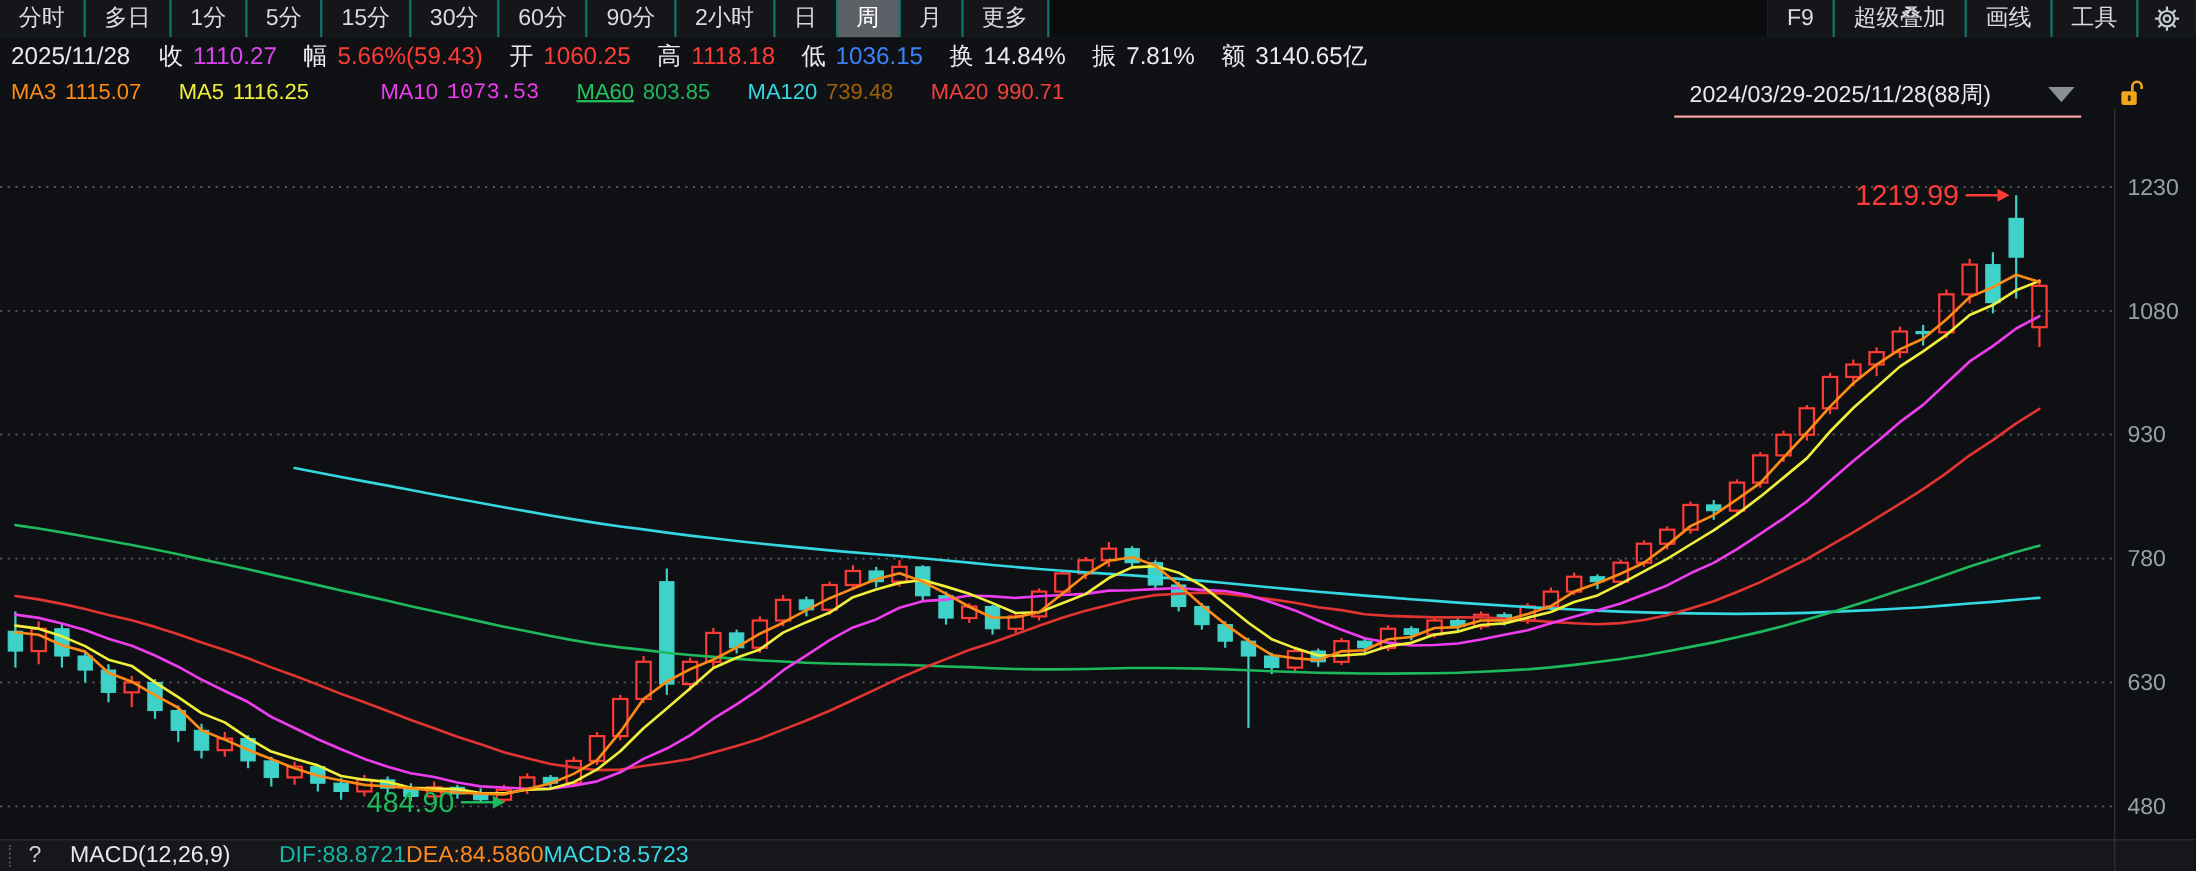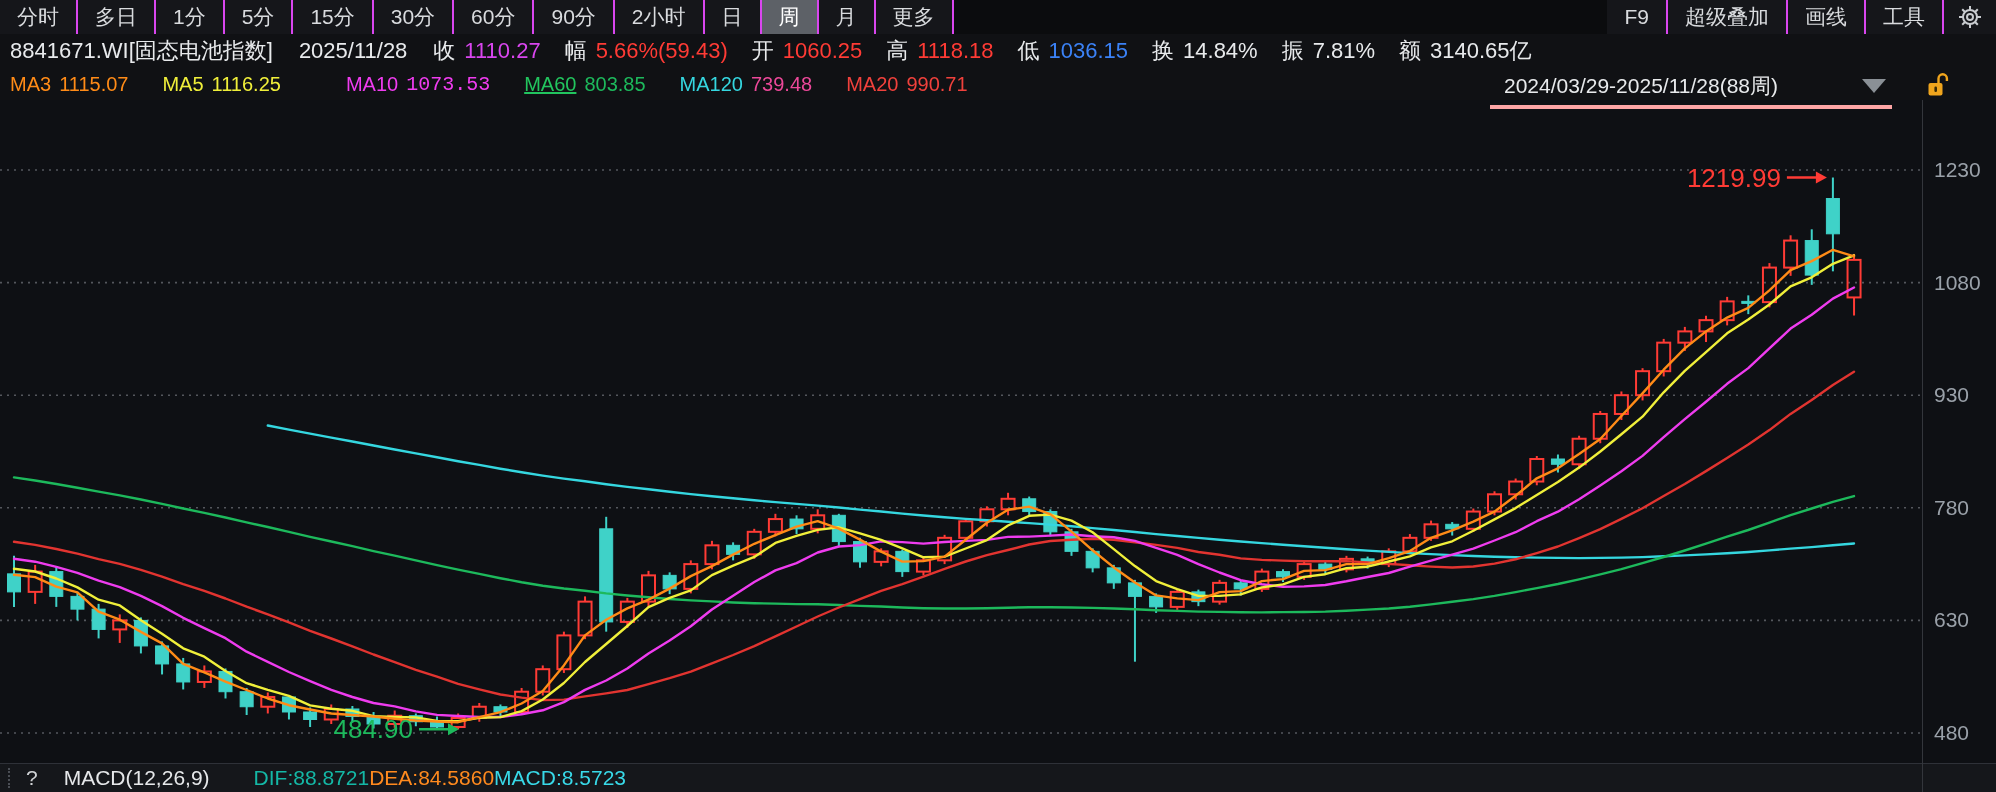--- a/index.html
+++ b/index.html
@@ -2,21 +2,21 @@
 <html><head>
 <meta charset="utf-8">
 <style>
   * { margin:0; padding:0; box-sizing:border-box; }
   html,body { width:1996px; height:792px; background:#0b0c0f; overflow:hidden;
               font-family:"Liberation Sans","DejaVu Sans",sans-serif; }
   .app { position:relative; width:1996px; height:792px; background:#0e1014; }
 
   
   .tabbar { position:absolute; top:0; left:0; width:1996px; height:34px;
-            background:#d946ef; display:flex; align-items:stretch; }
+            background:#0f766e; display:flex; align-items:stretch; }
   .tab { background:#15161a; color:#d9dbde; font-size:21px; line-height:34px;
          padding:0 17px; margin-right:2px; white-space:nowrap; cursor:default; }
   .tab.active { background:#5d6167; color:#ffffff; }
   .tab-spacer { flex:1; background:#0b0c0e; }
   .gear-cell { background:#15161a; width:52px; display:flex; align-items:center; justify-content:center; }
 
   
   .infobar { position:absolute; top:34px; left:0; width:1996px; height:34px;
              background:#101114; display:flex; align-items:center; padding-left:10px;
              font-size:22px; color:#e8eaec; white-space:nowrap; }
@@ -25,21 +25,21 @@
   .field { display:flex; align-items:center; margin-right:24px; }
   .field .flabel { color:#e8eaec; margin-right:9px; }
 
   
   .mabar { position:absolute; top:68px; left:0; width:1996px; height:32px;
            background:#101114; display:flex; align-items:center; padding-left:10px;
            font-size:20px; white-space:nowrap; }
   .ma-item { display:flex; align-items:center; margin-right:34px; }
   .ma-item .mlabel { margin-right:8px; }
   .range-wrap { position:absolute; right:104px; top:4px; display:flex; align-items:center;
-                border-bottom:4px solid #fca5a5; padding:0 6px 5px 14px;gap:32px; }
+                border-bottom:2px solid #fca5a5; padding:0 6px 5px 14px; }
   .range-text { color:#e8eaec; font-size:21px; }
   .tri-down { width:0; height:0; border-left:12px solid transparent;
               border-right:12px solid transparent; border-top:14px solid #8a9096;
               margin-left:52px; }
   .lock-wrap { position:absolute; right:46px; top:4px; }
 
   
   .chart-area { position:absolute; top:100px; left:0; width:1996px; height:663px; }
   .yaxis-line { position:absolute; left:1922px; top:100px; width:1px; height:692px;
                 background:#33363c; z-index:5; }
@@ -88,21 +88,20 @@
           <line x1="5.2" y1="5.2" x2="8" y2="8"></line>
             <line x1="18" y1="18" x2="20.8" y2="20.8"></line>
           <line x1="5.2" y1="20.8" x2="8" y2="18"></line>
             <line x1="18" y1="8" x2="20.8" y2="5.2"></line>
         </g>
       </svg>
     </div>
   </div>
 
   <div class="infobar">
-    <span class="sym">8841671.WI[固态电池指数]</span>
     <span class="qdate">2025/11/28</span>
     <span class="field">
       <span class="flabel">收</span>
       <span style="color: #d946ef;">1110.27</span>
     </span>
     <span class="field">
       <span class="flabel">幅</span>
       <span style="color: rgb(255, 59, 53);">5.66%(59.43)</span>
     </span>
     <span class="field">
@@ -143,21 +142,21 @@
     <span class="ma-item">
       <span class="mlabel" style="color: rgb(239, 60, 239); margin-left: 31px;">MA10</span>
       <span style="color: rgb(239, 60, 239); font-family: Liberation Mono, monospace;">1073.53</span>
     </span>
     <span class="ma-item">
       <span class="mlabel" style="color: #22c55e; text-decoration: underline;">MA60</span>
       <span style="color: rgb(29, 185, 92);">803.85</span>
     </span>
     <span class="ma-item">
       <span class="mlabel" style="color: rgb(53, 215, 224);">MA120</span>
-      <span style="color: #ec4899;">739.48</span>
+      <span style="color: #a16207;">739.48</span>
     </span>
     <span class="ma-item">
       <span class="mlabel" style="color: rgb(240, 65, 60);">MA20</span>
       <span style="color: rgb(240, 65, 60);">990.71</span>
     </span>
 
     <span class="range-wrap">
       <span class="range-text">2024/03/29-2025/11/28(88周)</span>
       <span class="tri-down"></span>
     </span>

